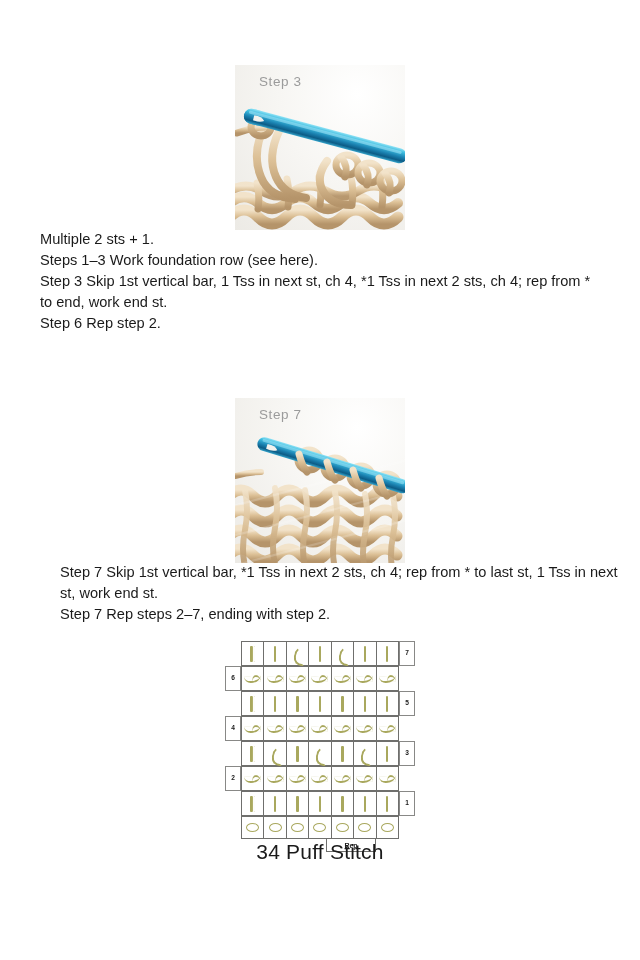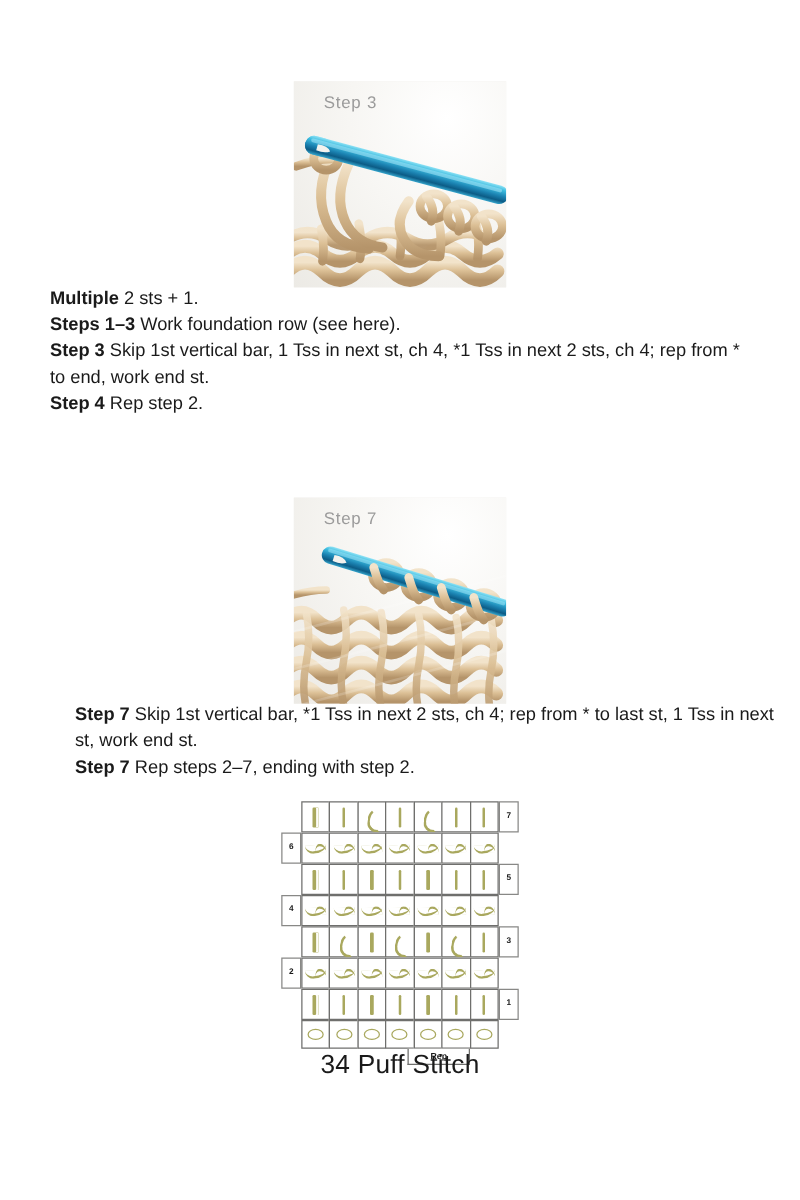--- a/index.html
+++ b/index.html
@@ -50,21 +50,21 @@
     position: absolute;
     left: 40px;
     width: 562px;
     font-size: 14.6px;
     line-height: 20.6px;
     color: #1a1a1a;
   }
   .block-1 { top: 229px; }
   .block-2 { top: 562px; margin-left: 20px; }
   .line { margin: 0 0 0.5px 0; }
-  .lbl { font-weight: bold; text-align: center; }
+  .lbl { font-weight: normal; text-align: center; }
 
   
   #chart-wrap {
     position: absolute;
     left: 0;
     top: 641px;
     width: 640px;
   }
   .chart {
     position: relative;
@@ -275,21 +275,21 @@
   <p class="line">
     <span class="lbl">Multiple</span><span> 2 sts + 1.</span>
   </p>
   <p class="line">
     <span class="lbl">Steps 1–3</span><span> Work foundation row (see here).</span>
   </p>
   <p class="line">
     <span class="lbl">Step 3</span><span> Skip 1st vertical bar, 1 Tss in next st, ch 4, *1 Tss in next 2 sts, ch 4; rep from * to end, work end st.</span>
   </p>
   <p class="line">
-    <span class="lbl">Step 4</span><span> Rep step 2.</span>
+    <span class="lbl">Step 6</span><span> Rep step 2.</span>
   </p>
 </div>
 
 <div class="photo photo-2">
   <div class="photo-bg"></div>
 
   <svg width="170" height="165" viewBox="0 0 170 165" style="position:absolute;left:0;top:0;">
     <defs>
       <linearGradient id="yarnG2" x1="0" y1="0" x2="0" y2="1">
         <stop offset="0%" stop-color="#f2e3ca"></stop>

